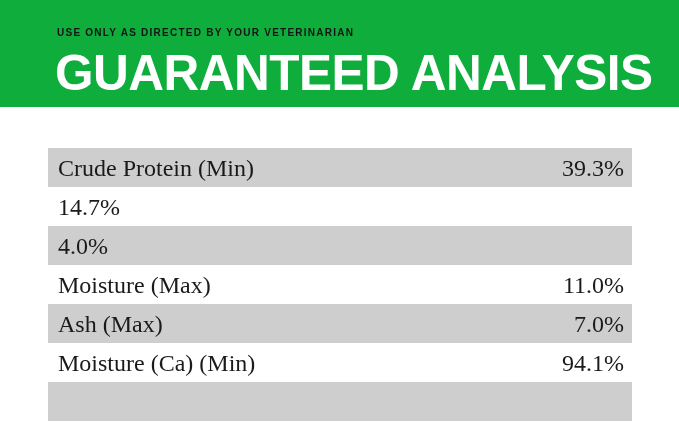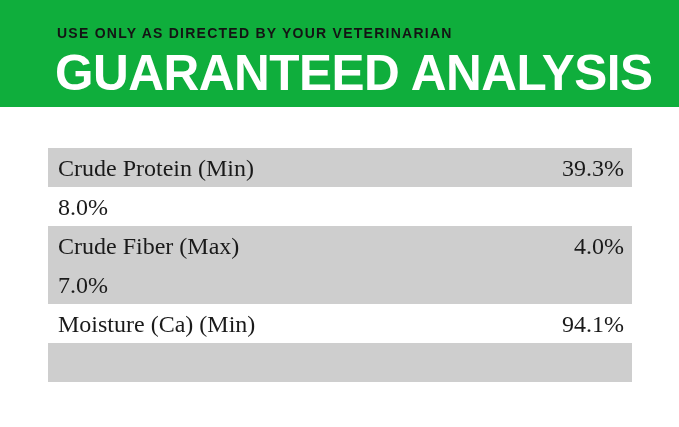--- a/index.html
+++ b/index.html
@@ -31,21 +31,21 @@
     background: #0fae3c;
     overflow: hidden;
   }
 
   .header-subtitle {
     position: absolute;
     left: 57px;
     top: 24px;
     color: #141414;
     font-family: "Liberation Sans", sans-serif;
-    font-size: 14px;
+    font-size: 10px;
     font-weight: bold;
     letter-spacing: 1.25px;
     line-height: 18px;
     white-space: nowrap;
     text-transform: uppercase;
   }
 
   .header-title {
     position: absolute;
     left: 55px;
@@ -111,30 +111,34 @@
   </div>
 
   <div class="table">
 
     <div class="table-row shaded">
       <span class="row-label">Crude Protein (Min)</span>
       <span class="row-value">39.3%</span>
     </div>
 
     <div class="table-row">
-      <span class="row-value">8.0%</span>
+      <span class="row-value">14.7%</span>
     </div>
 
     <div class="table-row shaded">
-      <span class="row-label">Crude Fiber (Max)</span>
       <span class="row-value">4.0%</span>
     </div>
 
+    <div class="table-row">
+      <span class="row-label">Moisture (Max)</span>
+      <span class="row-value">11.0%</span>
+    </div>
 
     <div class="table-row shaded">
+      <span class="row-label">Ash (Max)</span>
       <span class="row-value">7.0%</span>
     </div>
 
     <div class="table-row">
       <span class="row-label">Moisture (Ca) (Min)</span>
       <span class="row-value">94.1%</span>
     </div>
 
     <div class="table-row shaded">
     </div>

